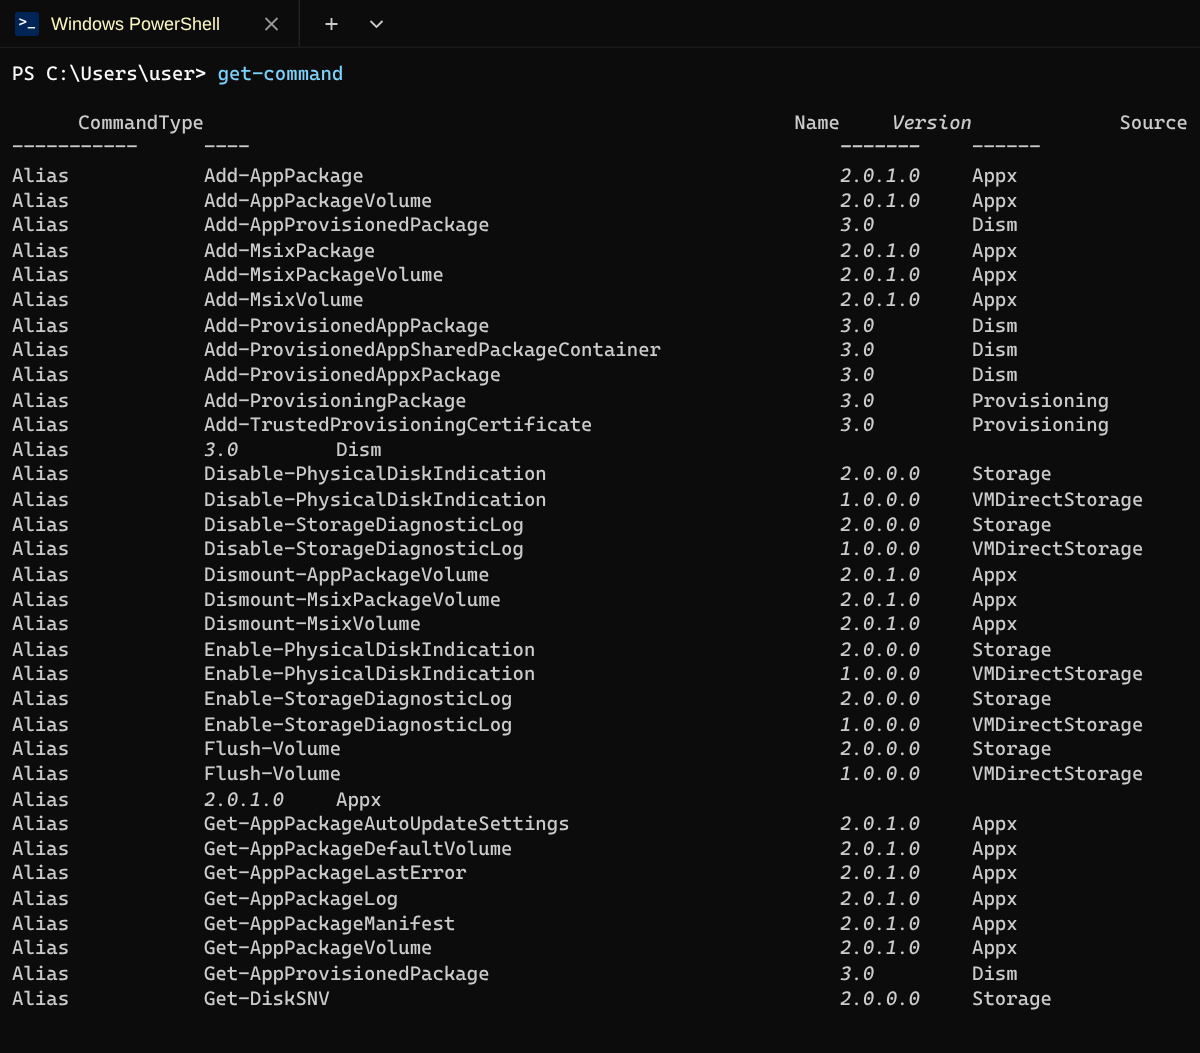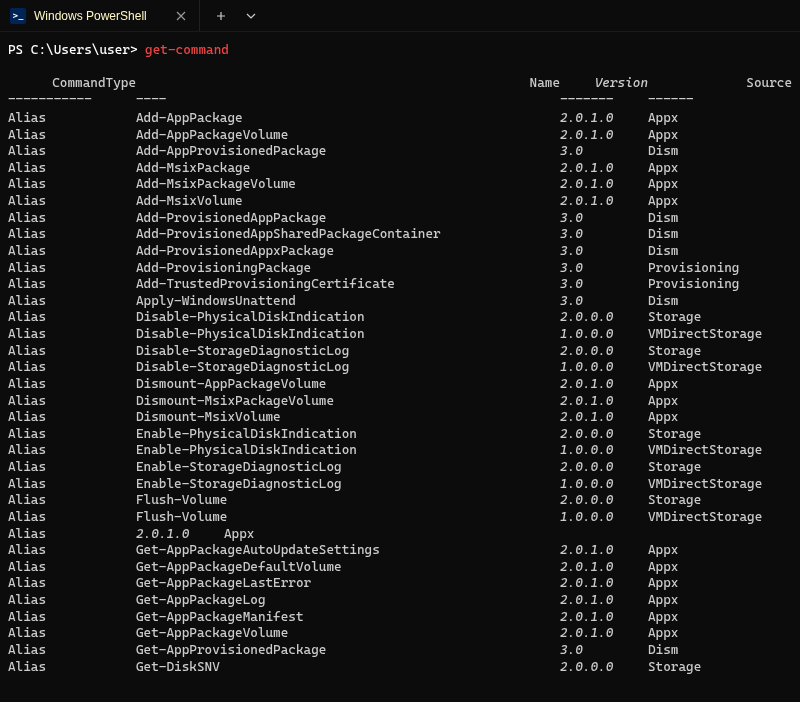--- a/index.html
+++ b/index.html
@@ -79,21 +79,21 @@
       line-height: 1.28;
     }
     .prompt-line {
       color: #cccccc;
       margin-bottom: 16px;
     }
     .prompt {
       color: #ffffff;
     }
     .command {
-      color: #ef4444;
+      color: #7dd3fc;
     }
     .output-header {
       display: flex;
       text-align: right;
     }
     .output-divider {
       display: flex;
       margin-bottom: 2px;
     }
     .output-row {
@@ -230,21 +230,20 @@
         <div class="col-source">Provisioning</div>
       </div>
       <div class="output-row">
         <div class="col-type">Alias</div>
         <div class="col-name">Add-TrustedProvisioningCertificate</div>
         <div class="col-version">3.0</div>
         <div class="col-source">Provisioning</div>
       </div>
       <div class="output-row">
         <div class="col-type">Alias</div>
-        <div class="col-name">Apply-WindowsUnattend</div>
         <div class="col-version">3.0</div>
         <div class="col-source">Dism</div>
       </div>
       <div class="output-row">
         <div class="col-type">Alias</div>
         <div class="col-name">Disable-PhysicalDiskIndication</div>
         <div class="col-version">2.0.0.0</div>
         <div class="col-source">Storage</div>
       </div>
       <div class="output-row">

